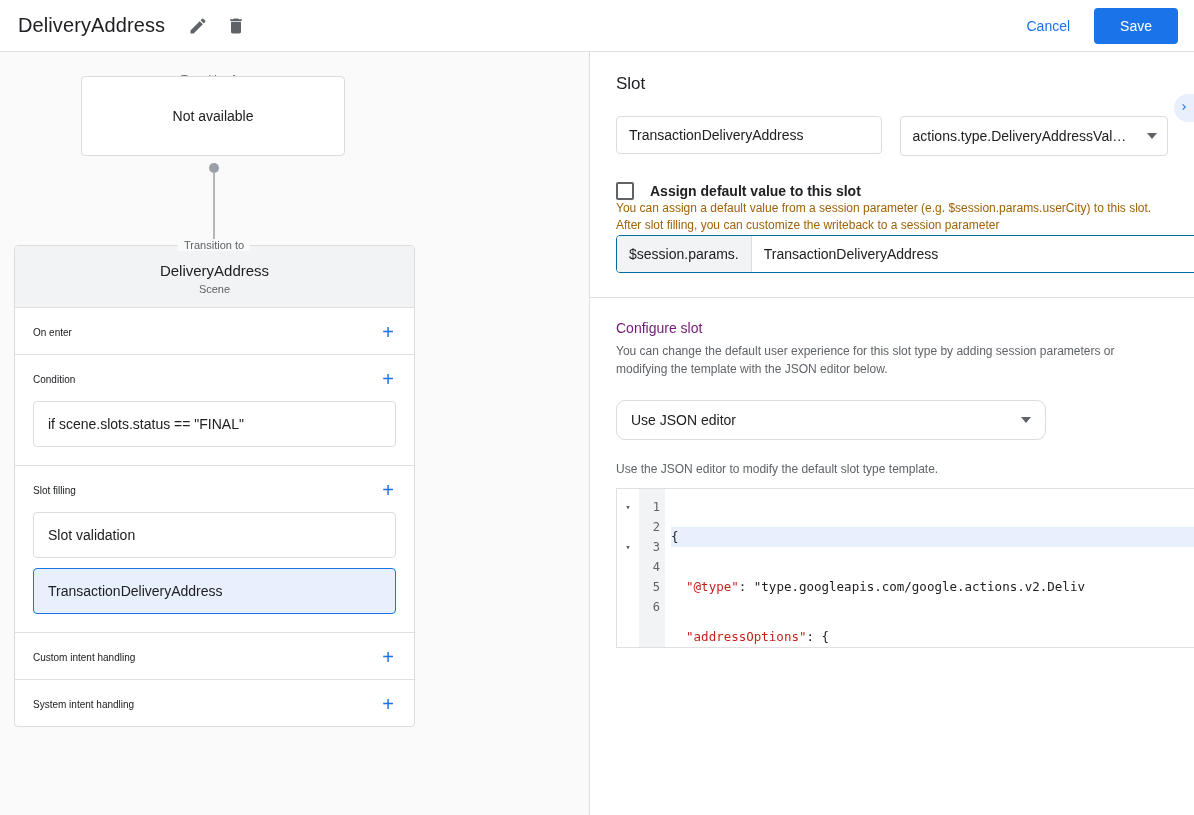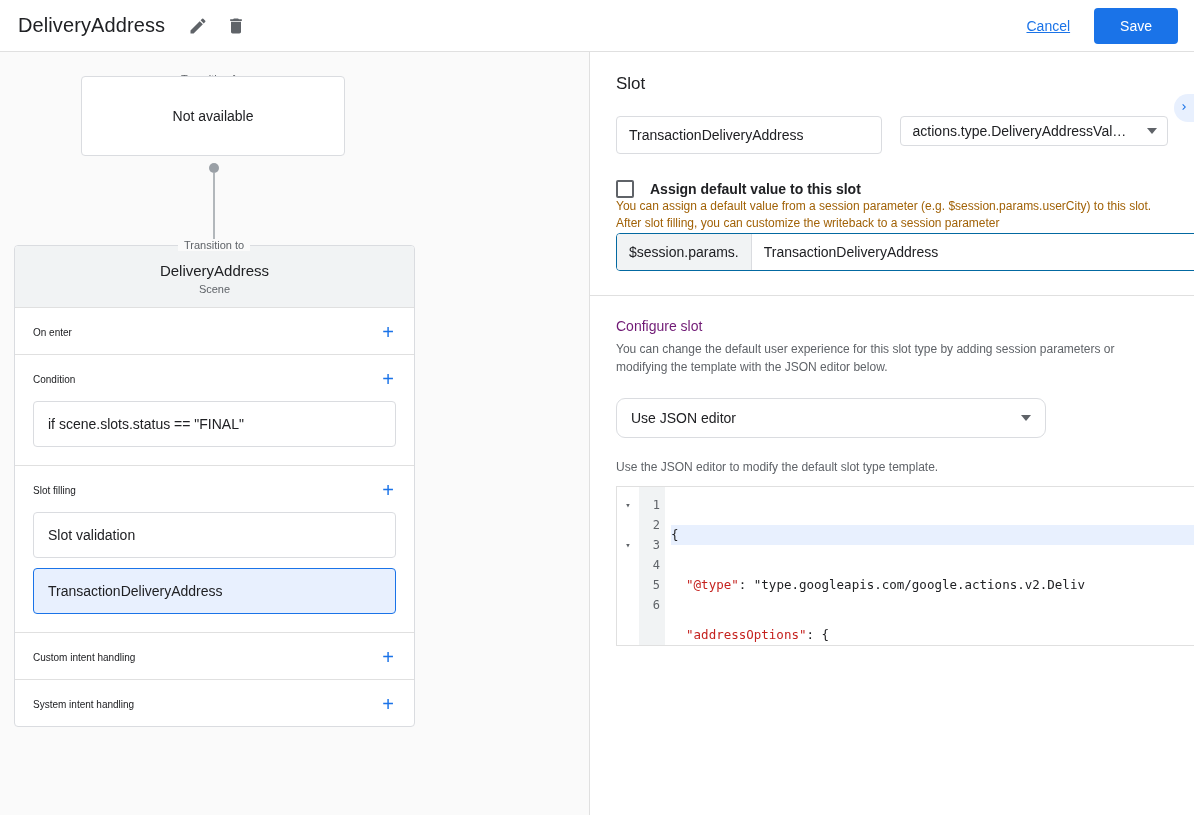--- a/index.html
+++ b/index.html
@@ -39,21 +39,20 @@
   .spacer { flex: 1; }
   .cancel-btn {
     color: #1a73e8;
     font-size: 14px;
     padding: 8px 16px;
     cursor: pointer;
     border-radius: 4px;
     background: transparent;
     border: none;
     font-family: inherit;
-    text-decoration: underline;
   }
   .save-btn {
     background: #1a73e8;
     color: #fff;
     font-size: 14px;
     padding: 10px 26px;
     border: none;
     border-radius: 4px;
     margin-left: 8px;
     cursor: pointer;
@@ -178,21 +177,21 @@
     border-radius: 4px;
     background: #fff;
     display: flex;
     align-items: center;
     padding: 0 12px;
     font-size: 14px;
     color: #202124;
     width: 273px;
   }
   .select-input {
-    height: 30px;
+    height: 40px;
     border: 1px solid #dadce0;
     border-radius: 4px;
     background: #fff;
     display: flex;
     align-items: center;
     padding: 0 10px 0 12px;
     font-size: 14px;
     color: #202124;
     width: 276px;
     justify-content: space-between;

